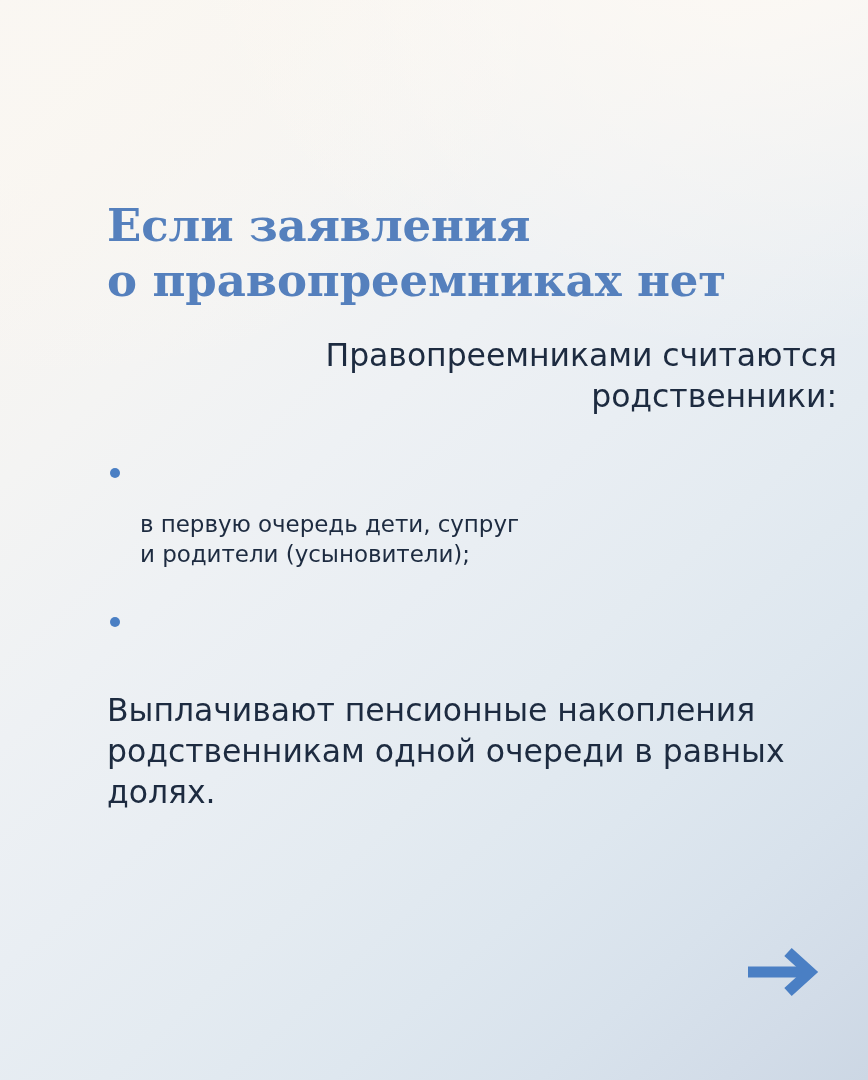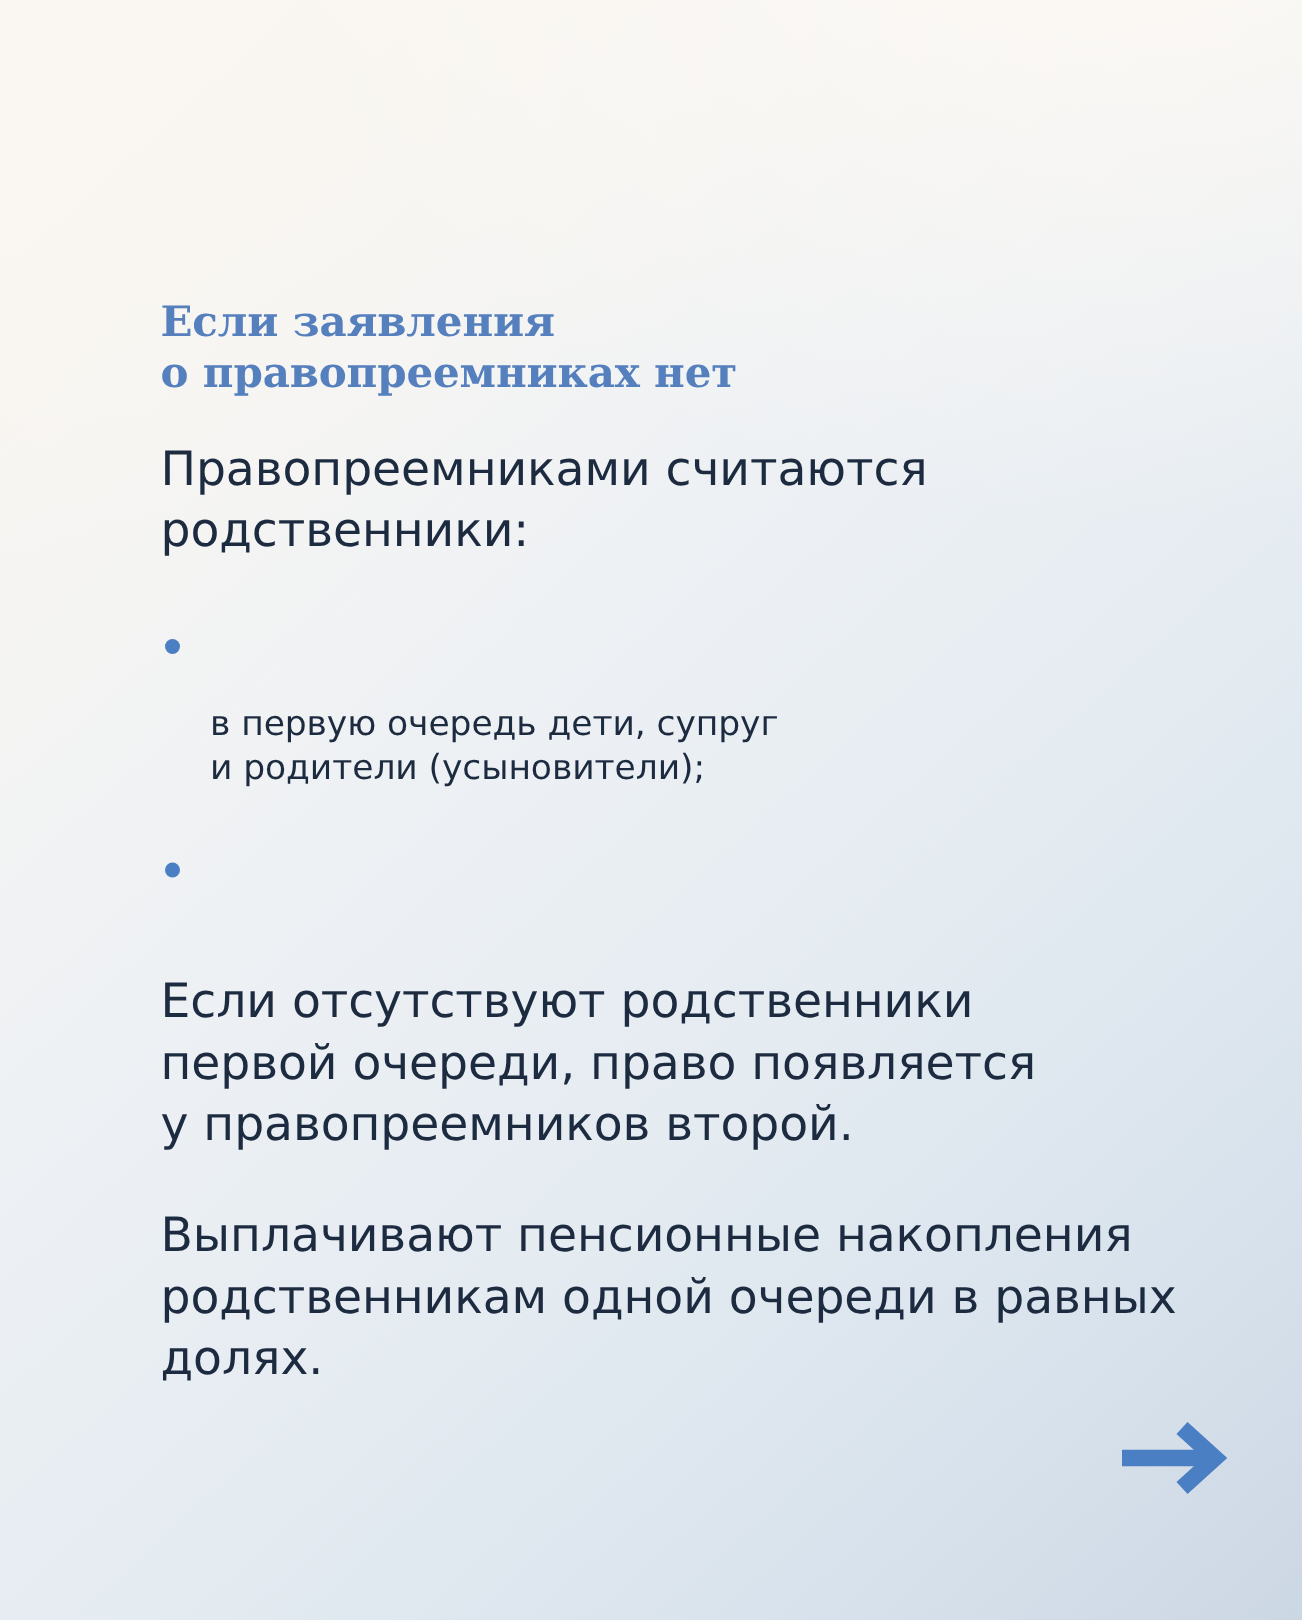--- a/index.html
+++ b/index.html
@@ -51,37 +51,37 @@
     position: absolute;
     left: 107px;
     top: 198px;
     width: 730px;
   }
 
   .title {
     color: #5580bd;
     font-family: "DejaVu Serif", serif;
     font-weight: 700;
-    font-size: 28px;
+    font-size: 45px;
     line-height: 1.23;
     letter-spacing: -0.1px;
     margin: 0 0 26px 0;
     white-space: pre-line;
   }
 
   .para {
     color: #1d2b40;
     font-size: 31.5px;
     line-height: 1.30;
     margin: 0 0 27px 0;
     white-space: pre-line;
     letter-spacing: -0.05px;
   }
 
-  .para.lead { margin-bottom: 34px; }
+  .para.lead { margin-bottom: 34px; text-align: right; }
   .para.tail-gap { margin-bottom: 33px; }
   .para.last { margin-bottom: 0; }
 
   .bullets {
     list-style: none;
     margin: 0 0 30px 0;
     padding: 0;
   }
 
   .bullet {
@@ -132,23 +132,20 @@
       <li class="bullet">
         <span class="dot"></span>
         <span>в первую очередь дети, супруг
 и родители (усыновители);</span>
       </li>
       <li class="bullet">
         <span class="dot"></span>
       </li>
     </ul>
 
-    <p class="para tail-gap">Если отсутствуют родственники
-первой очереди, право появляется
-у правопреемников второй.</p>
 
     <p class="para last">Выплачивают пенсионные накопления
 родственникам одной очереди в равных
 долях.</p>
 
   </div>
 
   <div id="next-arrow">
     <svg width="76" height="56" viewBox="0 0 76 56" fill="none">
       <path d="M4 28 H62" stroke="#4a7fc4" stroke-width="11" stroke-linecap="butt"></path>

